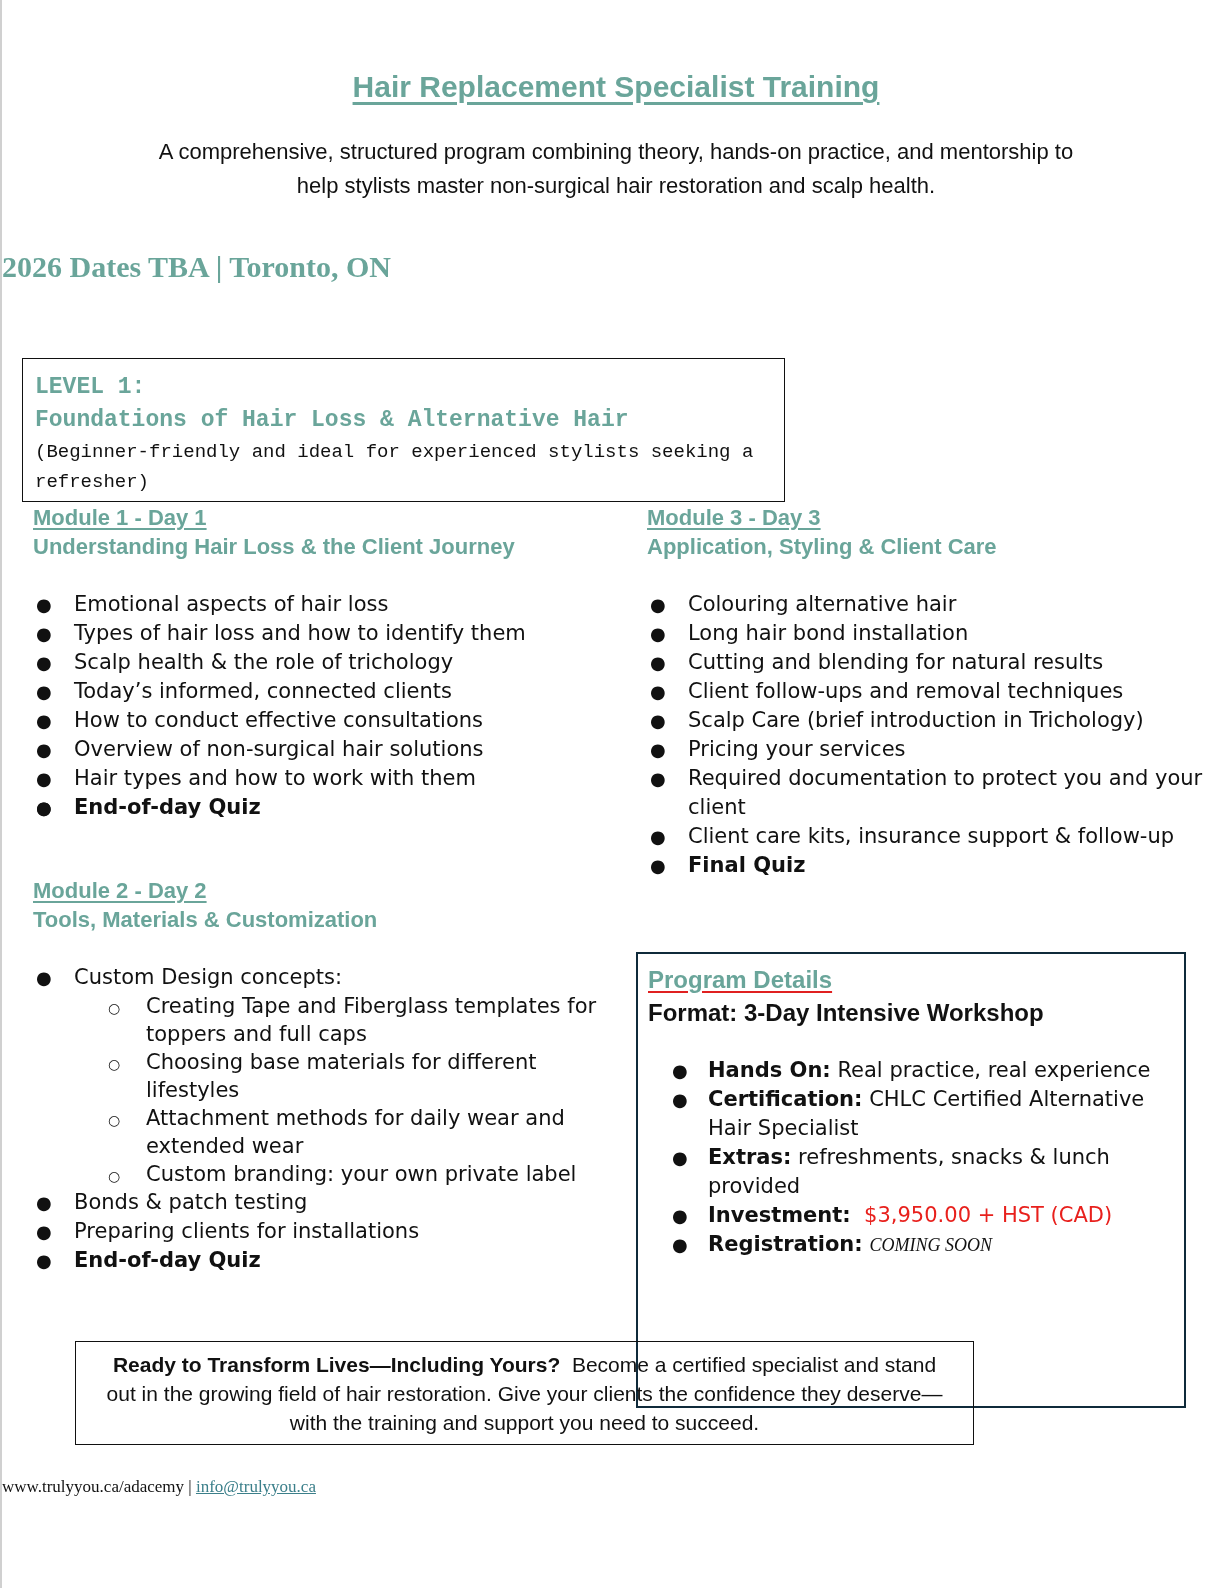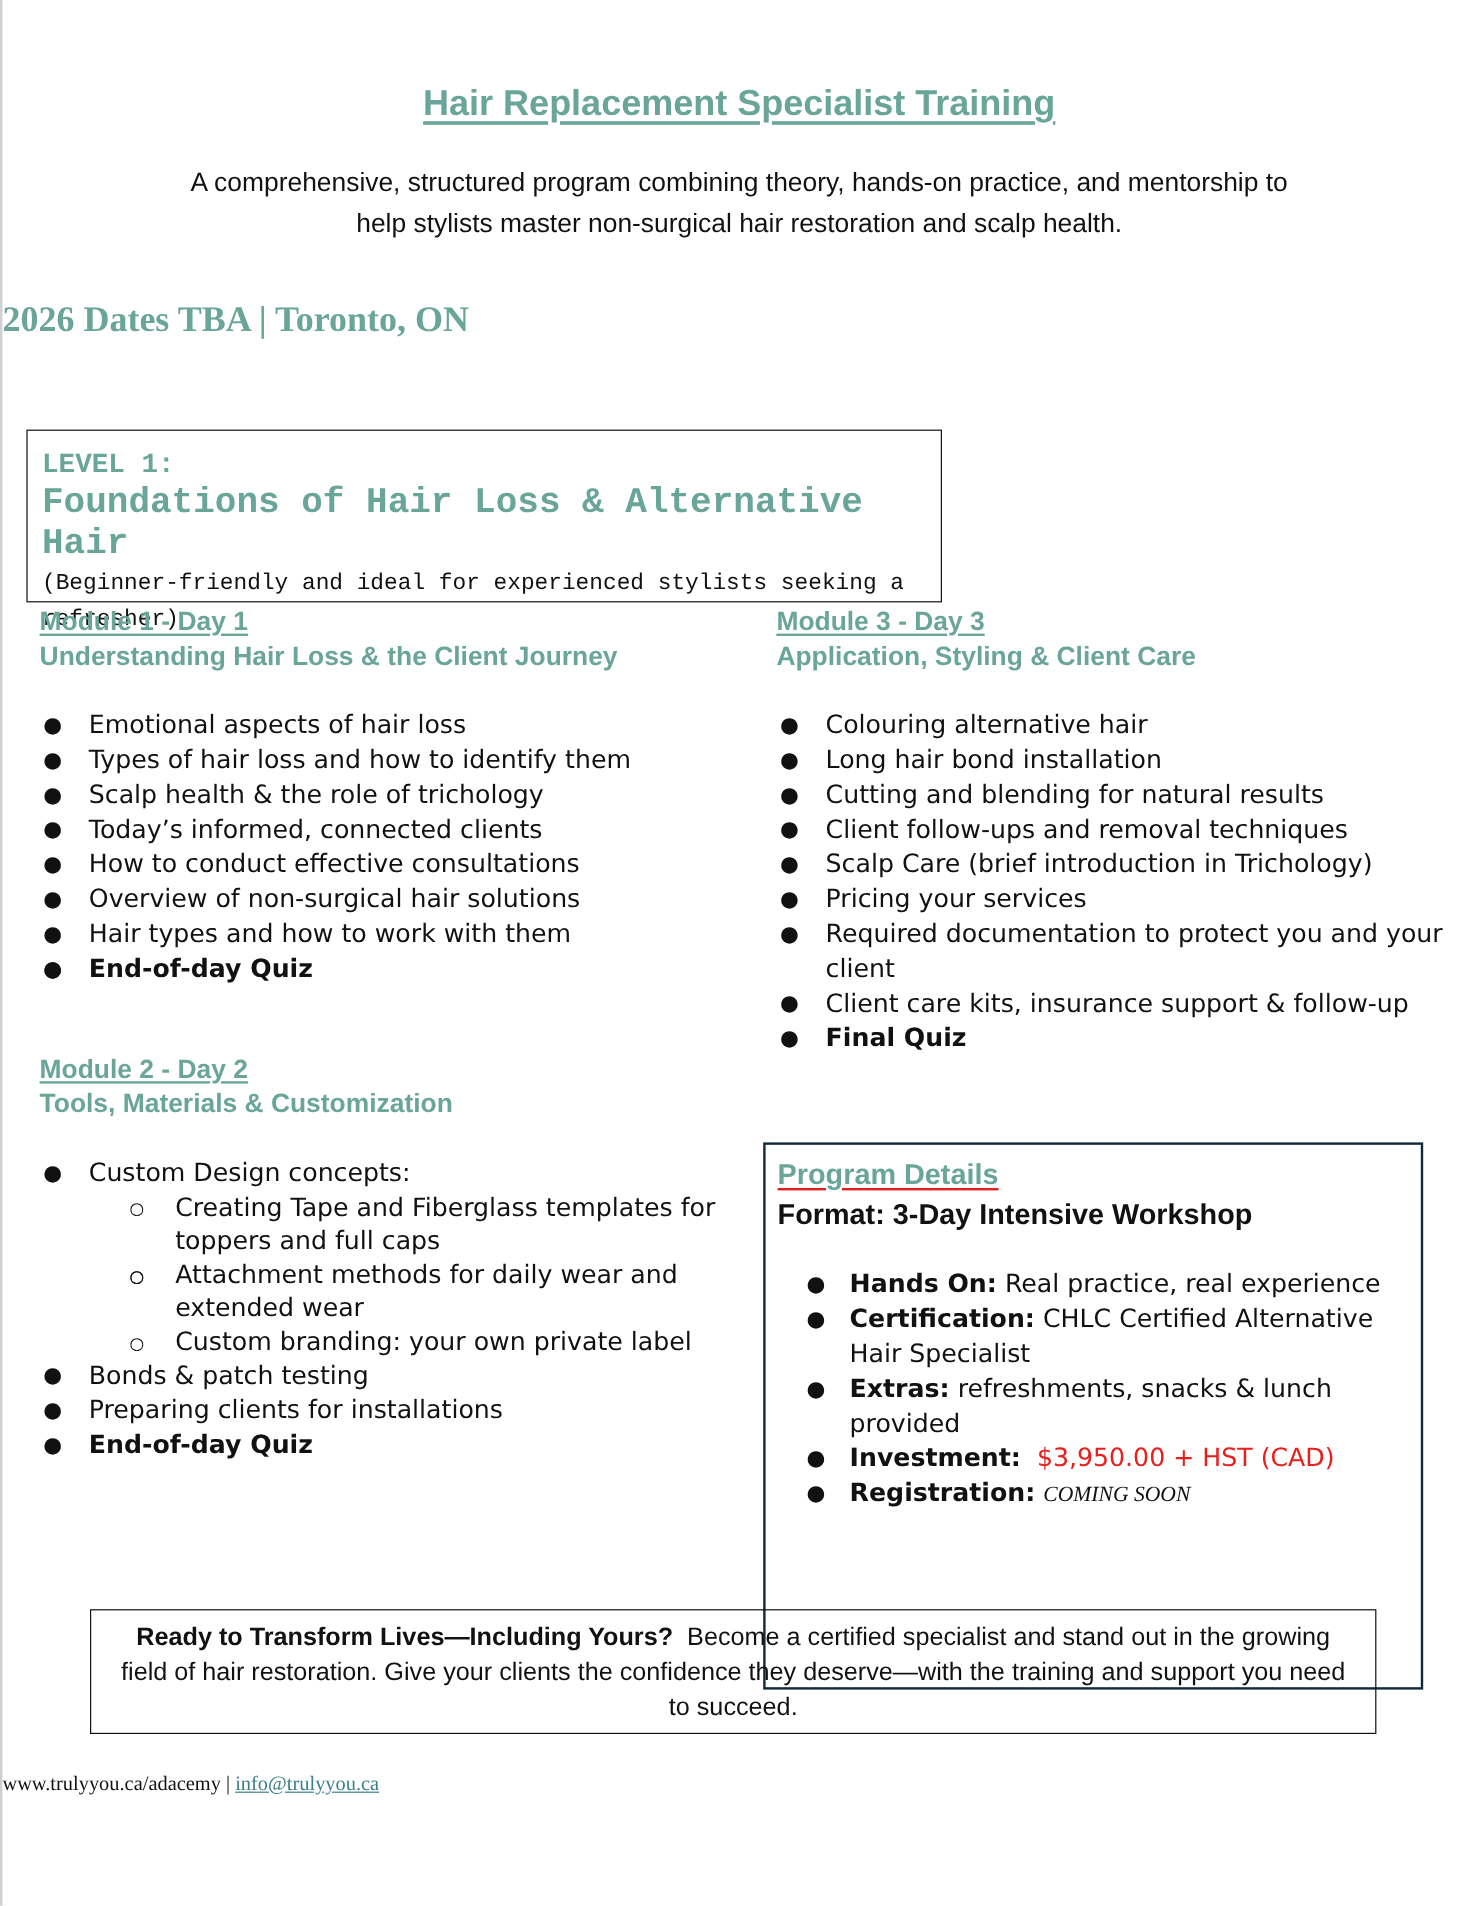--- a/index.html
+++ b/index.html
@@ -20,21 +20,21 @@
   .dates {
     position: absolute; left: 0; right: 0; top: 250px; text-align: left;
     font-family: "Liberation Serif", serif; font-weight: bold; font-size: 30px; color: #6aa59a;
   }
   .level-box {
     position: absolute; left: 20px; top: 358px; width: 763px; height: 144px;
     border: 1.5px solid #111; box-sizing: border-box; padding: 12px 12px 0 12px;
     font-family: Liberation Mono, monospace;
   }
   .level-box .l1 { font-size: 23px; font-weight: bold; color: #6aa59a; line-height: 32px; }
-  .level-box .l2 { font-size: 30px; font-weight: bold; color: #6aa59a; line-height: 34px; }
+  .level-box .l2 { font-size: 23px; font-weight: bold; color: #6aa59a; line-height: 34px; }
   .level-box .l3 { font-size: 19px; color: #111; line-height: 30px; }
 
   .col { position: absolute; font-family: "DejaVu Sans", sans-serif; }
   .mod-title {
     font-family: "Liberation Sans", sans-serif; font-weight: bold; font-size: 22px; color: #6aa59a;
     text-decoration: underline; text-underline-offset: 3px; line-height: 28px;
   }
   .mod-sub {
     font-family: "Liberation Sans", sans-serif; font-weight: bold; font-size: 22px; color: #6aa59a; line-height: 30px;
   }
@@ -59,21 +59,21 @@
     font-weight: bold; font-size: 24px; color: #6aa59a; line-height: 32px;
     text-decoration: underline; text-decoration-color: #e02020; text-underline-offset: 3px;
   }
   .details-format { font-weight: bold; font-size: 24px; color: #111; line-height: 34px; margin-bottom: 26px; }
   .details-box ul.items li { padding-left: 70px; font-family: "DejaVu Sans", sans-serif; }
   .details-box ul.items li .bullet { left: 34px; }
   .red { color: #e8201c; }
   .coming { font-family: "Liberation Serif", serif; font-style: italic; font-size: 18px; }
 
   .cta-box {
-    position: absolute; left: 73px; top: 1341px; width: 1072px; height: 104px;
+    position: absolute; left: 73px; top: 1341px; width: 899px; height: 104px;
     border: 1.5px solid #111; box-sizing: border-box; padding: 8px 20px;
     text-align: center; font-family: "Liberation Sans", sans-serif; font-size: 21px; line-height: 29px;
   }
   .footer {
     position: absolute; left: 0; right: 0; top: 1477px; 
     font-family: "Liberation Serif", serif; font-size: 17px;
   }
   .footer a { color: #3b7f8a; text-decoration: underline; }
 </style>
 </head>
@@ -108,21 +108,21 @@
   </ul>
 </div>
 
 <div class="col" style="left:31px; top:877px; width:580px;">
   <div class="mod-title">Module 2 - Day 2</div>
   <div class="mod-sub">Tools, Materials &amp; Customization</div>
   <ul class="items" style="margin-top:28px; margin-left:-31px;">
     <li><span class="bullet">●</span><span>Custom Design concepts:</span>
       <ul class="sub" style="margin-left:-72px;">
         <li><span class="bullet">○</span><span>Creating Tape and Fiberglass templates for toppers and full caps</span></li>
-        <li><span class="bullet">○</span></li>
+        <li><span class="bullet">○</span><span>Choosing base materials for different lifestyles</span></li>
         <li><span class="bullet">○</span><span>Attachment methods for daily wear and extended wear</span></li>
         <li><span class="bullet">○</span><span>Custom branding: your own private label</span></li>
       </ul>
     </li>
     <li><span class="bullet">●</span><span>Bonds &amp; patch testing</span></li>
     <li><span class="bullet">●</span><span>Preparing clients for installations</span></li>
     <li class="bold"><span class="bullet">●</span><span>End-of-day Quiz</span></li>
   </ul>
 </div>
 

